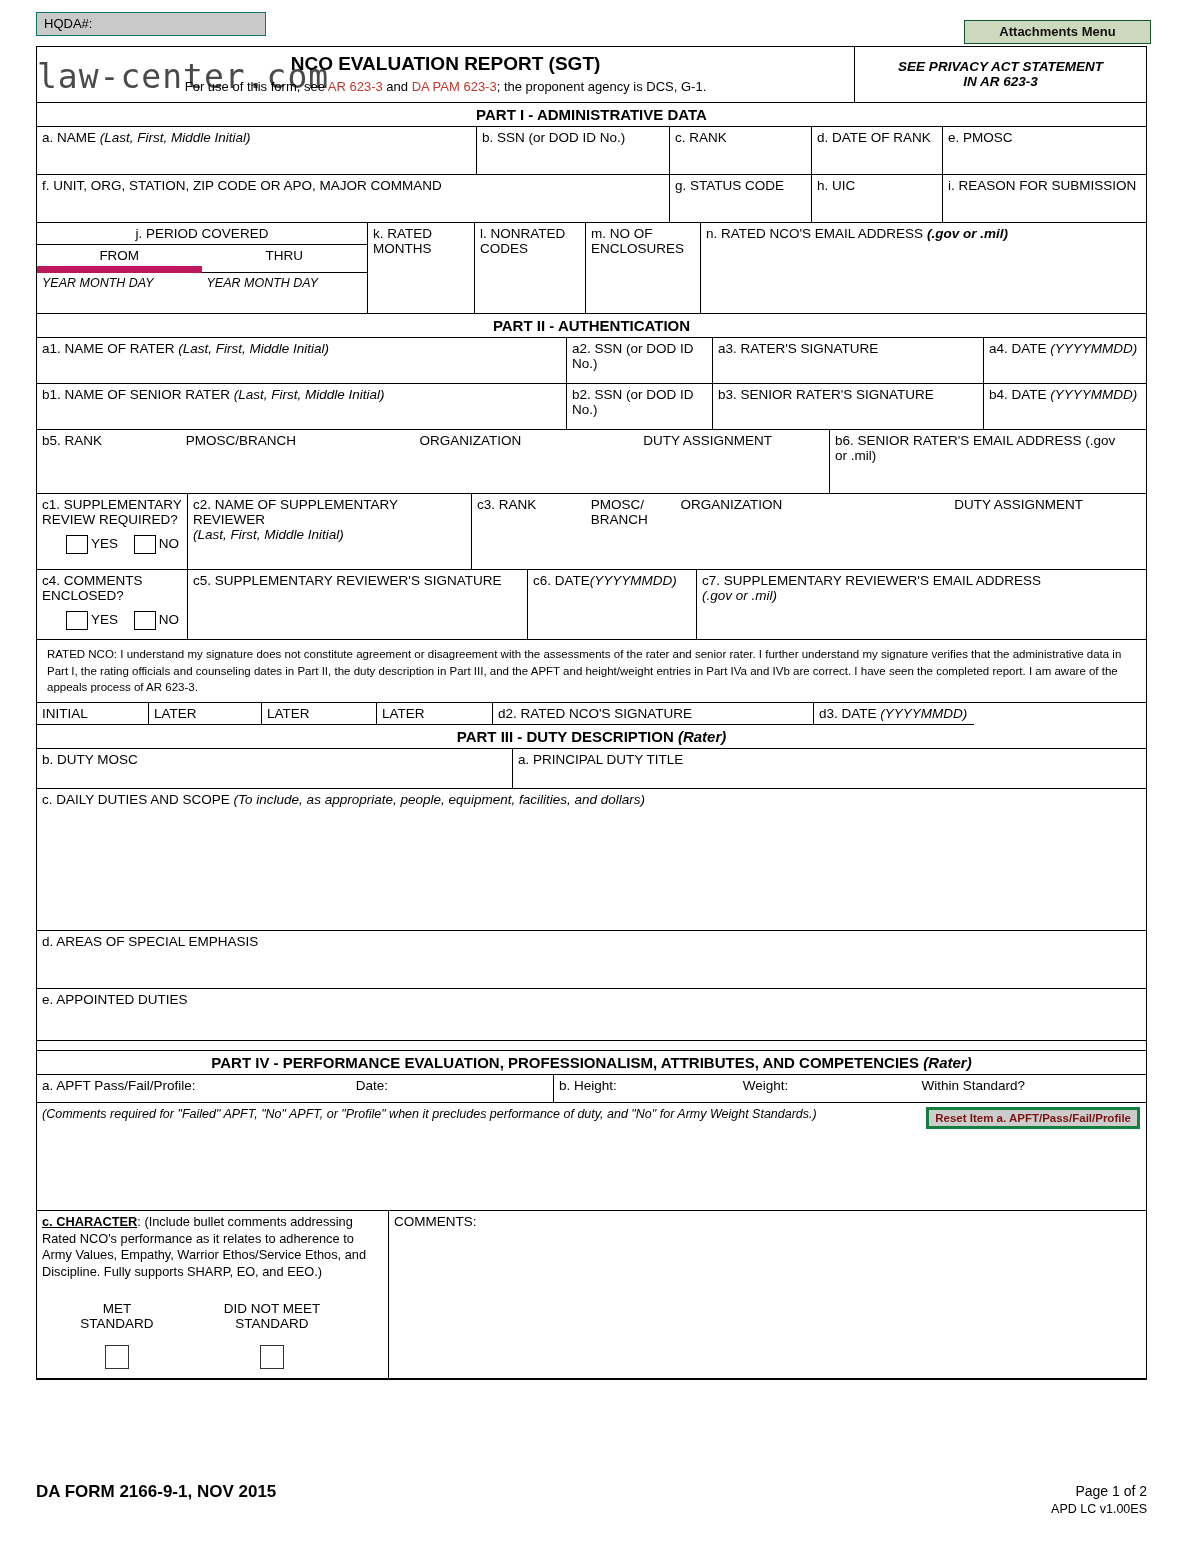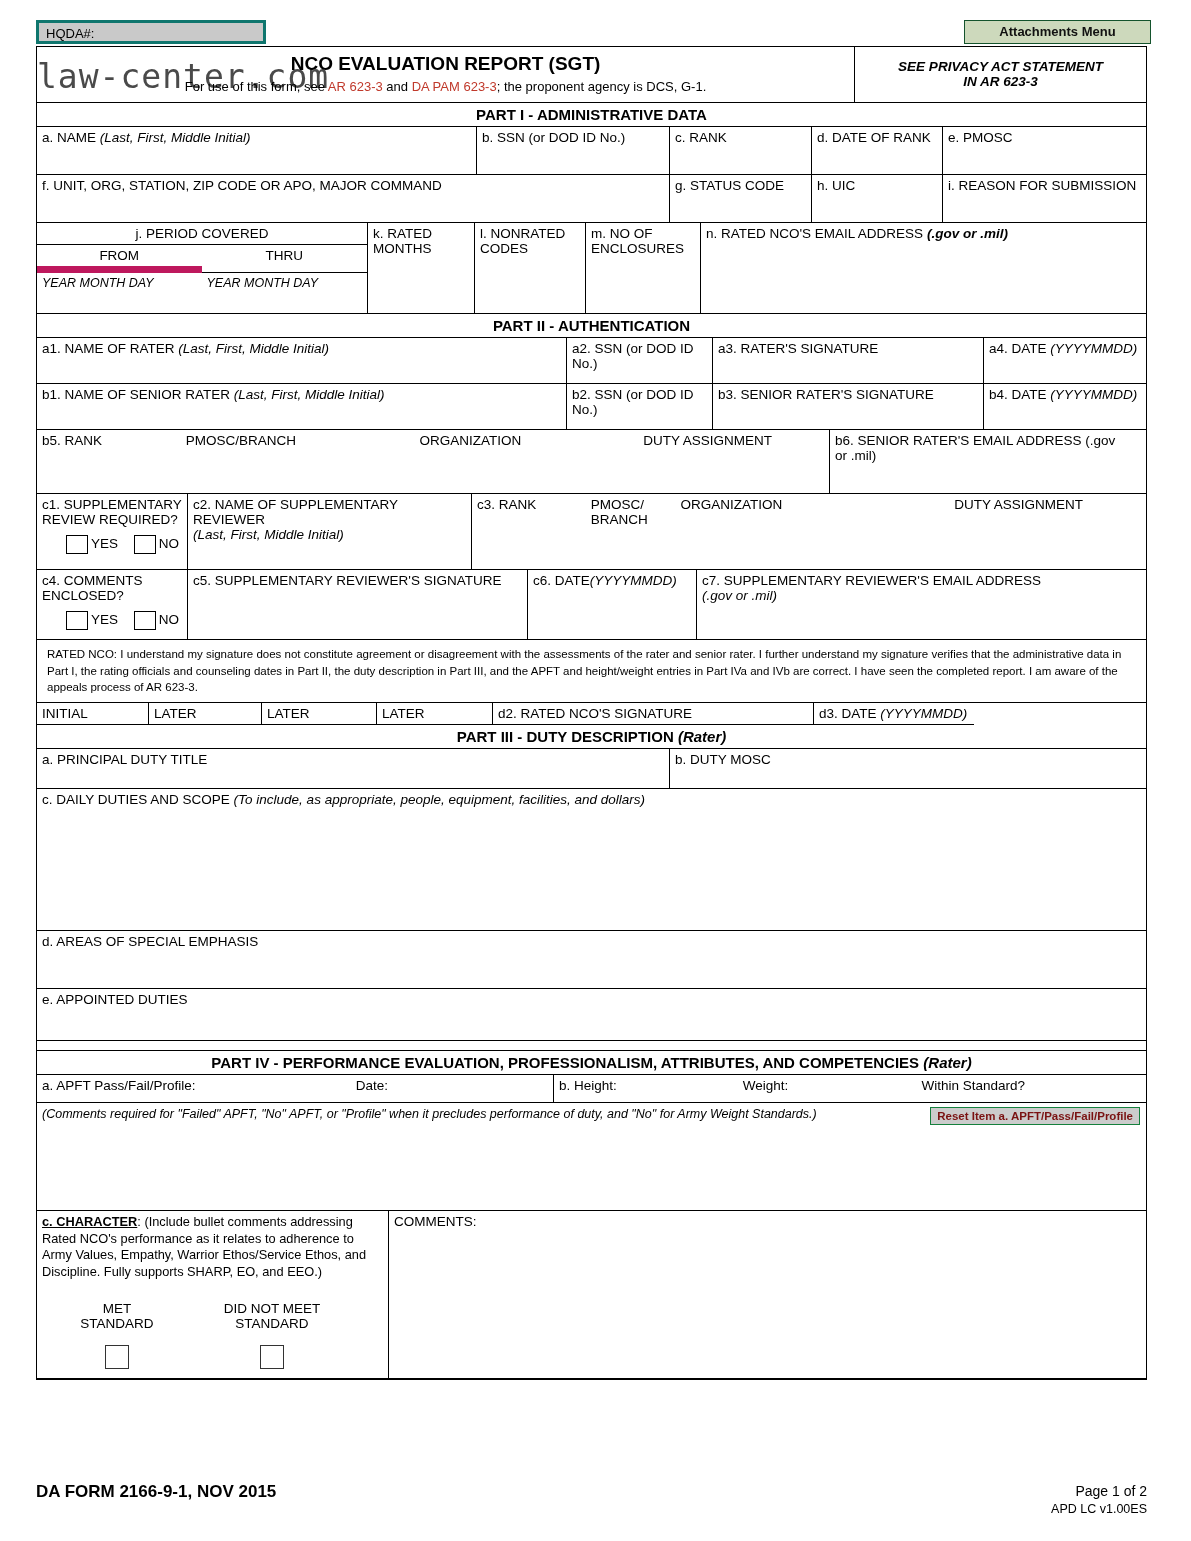--- a/index.html
+++ b/index.html
@@ -1,38 +1,38 @@
 <!DOCTYPE html>
 <html><head>
 <meta charset="utf-8">
 <style>
   html,body{margin:0;padding:0;background:#ffffff;}
   body{font-family:"Liberation Sans", sans-serif;color:#000;}
   #page{position:relative;width:1191px;height:1541px;margin:0 auto;background:#fff;}
-  .hqda{position:absolute;left:36px;top:20px;width:230px;height:24px;background:#c9c9c9;border:3px solid #0f766e;font-size:13px;padding:3px 0 0 7px;box-sizing:border-box;}
+  .hqda{position:absolute;left:36px;top:12px;width:230px;height:24px;background:#c9c9c9;border:1px solid #0f766e;font-size:13px;padding:3px 0 0 7px;box-sizing:border-box;}
   .attach{position:absolute;right:40px;top:20px;width:185px;height:22px;background:#cdd9bc;border:1px solid #14532d;font-size:13px;font-weight:bold;text-align:center;line-height:22px;color:#111;}
   .form{position:absolute;left:36px;top:46px;width:1111px;border:1px solid #000;box-sizing:border-box;}
   .row{display:flex;}
   .cell{border-right:1px solid #000;border-bottom:1px solid #000;box-sizing:border-box;position:relative;padding:3px 5px;font-size:13.5px;}
   .cell:last-child{border-right:none;}
   .nb{border-bottom:none;}
   .nr{border-right:none;}
   .ital{font-style:italic;}
   .bold{font-weight:bold;}
   .ctr{text-align:center;}
   .sectionbar{font-weight:bold;font-size:15px;text-align:center;padding:3px 0;border-bottom:1px solid #000;}
   .watermark{position:absolute;left:0;top:10px;font-family:"DejaVu Sans Mono",monospace;font-size:33px;letter-spacing:1px;color:#3b3b3b;white-space:nowrap;opacity:.92;}
   .titlewrap{position:relative;}
   .red{color:#c0392b;}
   .cb{display:inline-block;width:20px;height:17px;border:1px solid #000;vertical-align:middle;margin-right:3px;}
   .cbbig{display:inline-block;width:22px;height:22px;border:1px solid #333;}
   .footer{position:absolute;left:36px;top:1482px;width:1111px;display:flex;justify-content:space-between;align-items:flex-start;}
   .footleft{font-size:17px;font-weight:bold;}
   .footright{font-size:14px;text-align:right;line-height:1.35;}
-  .resetbtn{display:inline-block;background:#ccc;border:1px solid #15803d;font-size:11.5px;font-weight:bold;color:#7a1212;padding:2px 6px;}
+  .resetbtn{display:inline-block;background:#ccc;border:3px solid #15803d;font-size:11.5px;font-weight:bold;color:#7a1212;padding:2px 6px;}
   .lbl{font-size:13.5px;}
 </style>
 </head>
 <body>
 
 <div id="page">
 
   <div class="hqda">
     <span>HQDA#:</span>
   </div>
@@ -239,25 +239,25 @@
         <span class="ital">(YYYYMMDD)</span>
       </div>
     </div>
 
     <div class="sectionbar">
       <span>PART III - DUTY DESCRIPTION</span>
       <span class="ital" style="font-weight:bold;">(Rater)</span>
     </div>
 
     <div class="row">
+      <div class="cell" style="width:476px;">
+        <span>b.   DUTY MOSC</span>
+      </div>
       <div class="cell" style="width:633px;height:40px;">
         <span>a.   PRINCIPAL DUTY TITLE</span>
-      </div>
-      <div class="cell" style="width:476px;">
-        <span>b.   DUTY MOSC</span>
       </div>
     </div>
 
     <div class="cell" style="width:100%;border-right:none;height:142px;">
       <span>c.  DAILY DUTIES AND SCOPE</span>
       <span class="ital">(To include, as appropriate, people, equipment, facilities, and dollars)</span>
     </div>
 
     <div class="cell" style="width:100%;border-right:none;height:58px;">
       <span>d.  AREAS OF SPECIAL EMPHASIS</span>

